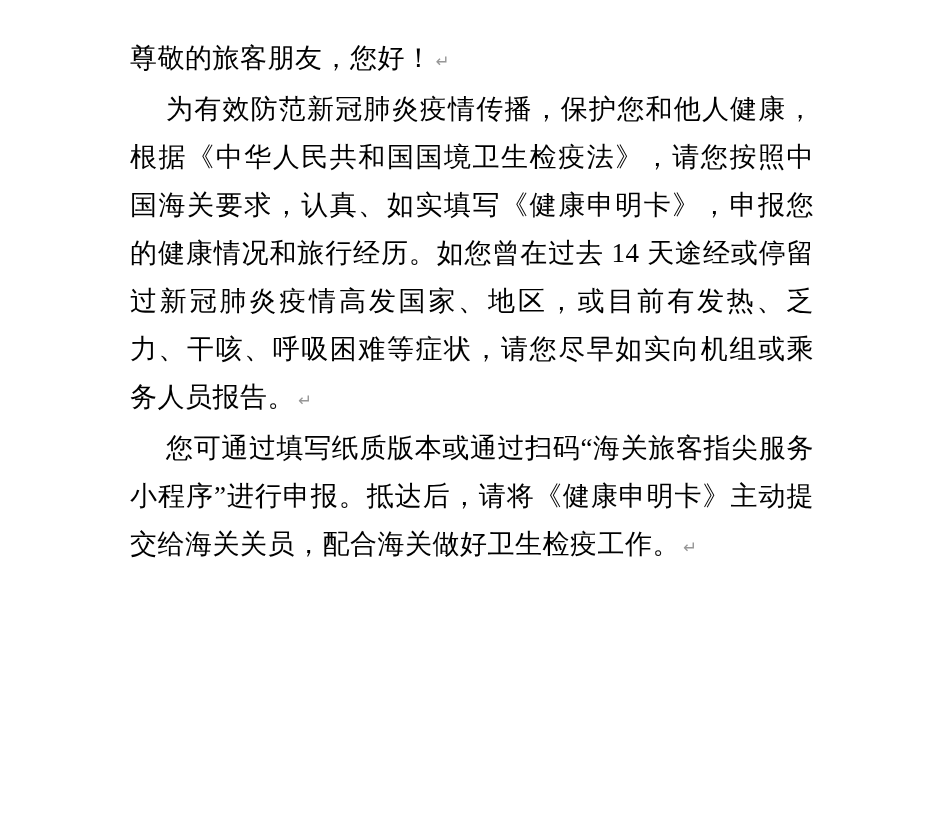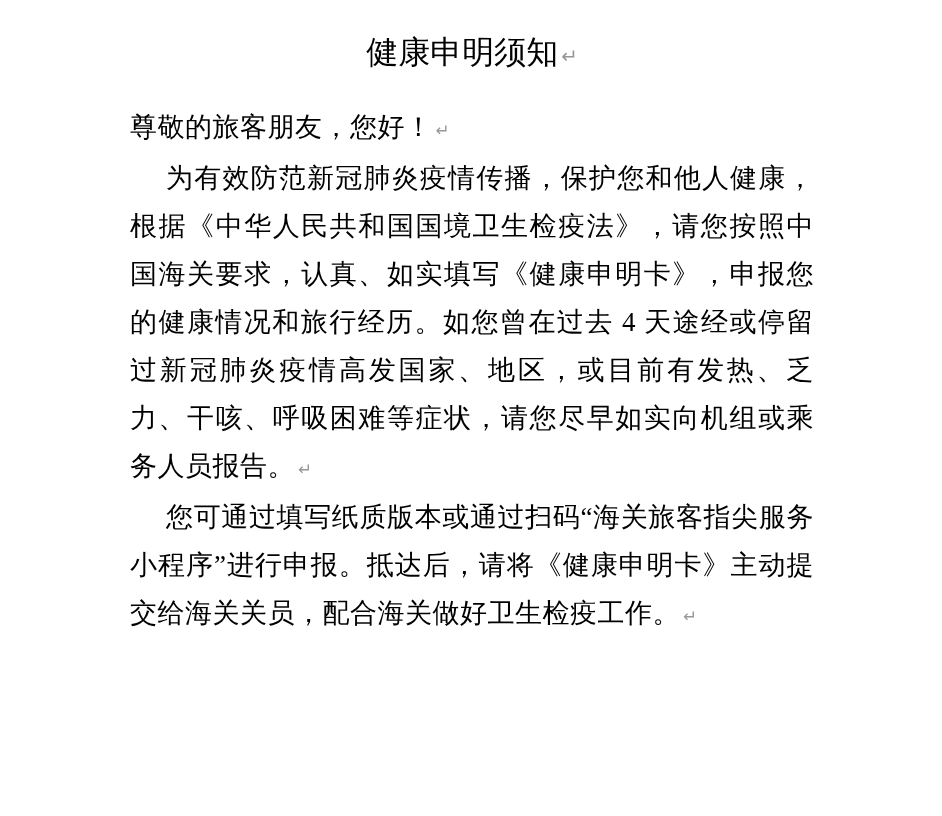--- a/index.html
+++ b/index.html
@@ -48,22 +48,21 @@
     font-family: "DejaVu Sans", sans-serif;
     margin-left: 3px;
     letter-spacing: 0;
   }
 </style>
 </head>
 <body>
 
 <div class="page">
 
-  <div class="title-line"><span>健康申明须知</span><span class="pmark" style="color: rgb(151, 151, 151);">↵</span></div>
 
   <p class="para no-indent"><span>尊敬的旅客朋友，您好！</span><span class="pmark" style="color: rgb(151, 151, 151);">↵</span></p>
 
-  <p class="para indent"><span>为有效防范新冠肺炎疫情传播，保护您和他人健康，根据《中华人民共和国国境卫生检疫法》，请您按照中国海关要求，认真、如实填写《健康申明卡》，申报您的健康情况和旅行经历。如您曾在过去 4 天途经或停留过新冠肺炎疫情高发国家、地区，或目前有发热、乏力、干咳、呼吸困难等症状，请您尽早如实向机组或乘务人员报告。</span><span class="pmark" style="color: rgb(151, 151, 151);">↵</span></p>
+  <p class="para indent"><span>为有效防范新冠肺炎疫情传播，保护您和他人健康，根据《中华人民共和国国境卫生检疫法》，请您按照中国海关要求，认真、如实填写《健康申明卡》，申报您的健康情况和旅行经历。如您曾在过去 14 天途经或停留过新冠肺炎疫情高发国家、地区，或目前有发热、乏力、干咳、呼吸困难等症状，请您尽早如实向机组或乘务人员报告。</span><span class="pmark" style="color: rgb(151, 151, 151);">↵</span></p>
 
 
   <p class="para indent"><span>您可通过填写纸质版本或通过扫码“海关旅客指尖服务小程序”进行申报。抵达后，请将《健康申明卡》主动提交给海关关员，配合海关做好卫生检疫工作。</span><span class="pmark" style="color: rgb(151, 151, 151);">↵</span></p>
 
 </div>
 
 </body></html>

